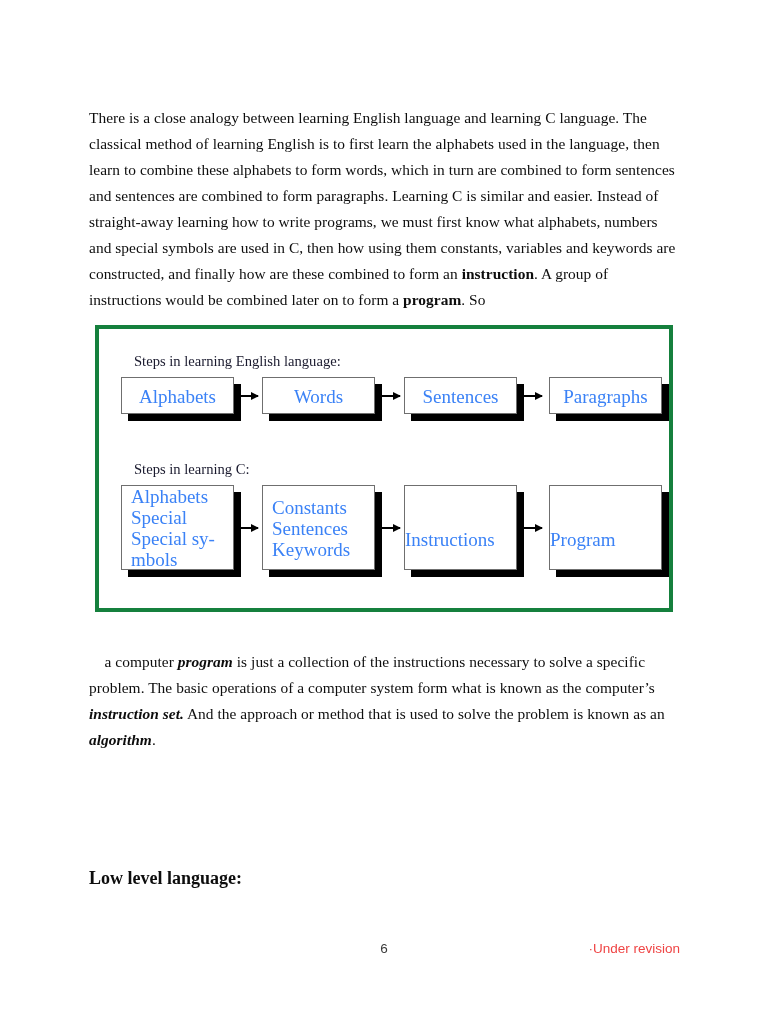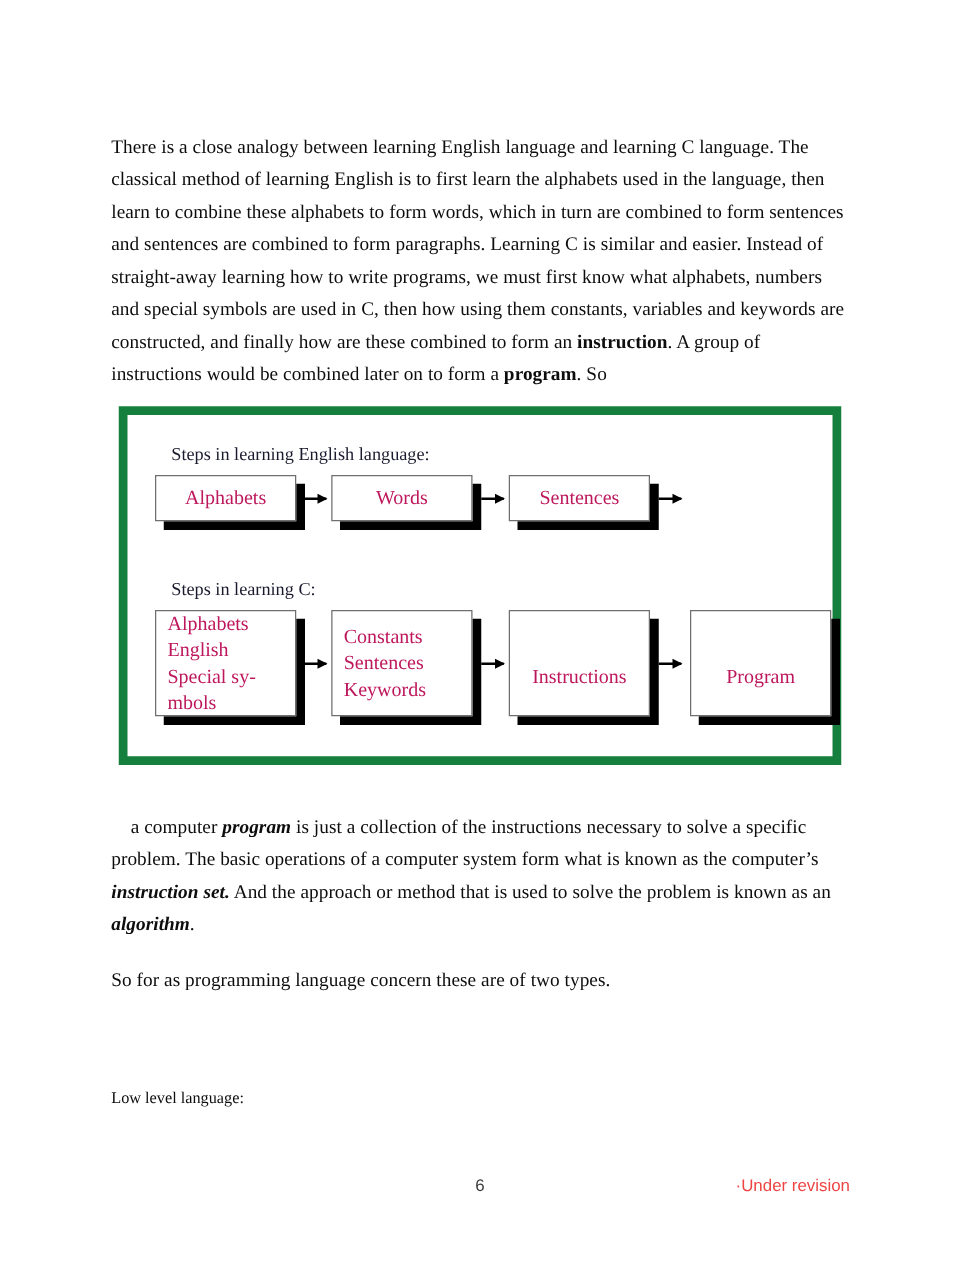--- a/index.html
+++ b/index.html
@@ -45,77 +45,77 @@
     left: 117px;
     font-size: 15.4px;
     line-height: 26px;
   }
   #list-item-1 { top: 793px; }
   #list-item-2 { top: 829px; }
 
   .heading-bold {
     position: absolute;
     left: 89px;
-    font-size: 13px;
+    font-size: 18px;
     line-height: 26px;
-    font-weight: normal;
+    font-weight: bold;
   }
   #heading-low-level { top: 865px; }
 
   
   #figure {
     position: absolute;
     left: 95px;
     top: 325px;
     width: 578px;
     height: 287px;
-    border: 7px solid #15803d;
+    border: 4px solid #15803d;
     box-sizing: border-box;
     background: #ffffff;
   }
 
   .fig-label {
     position: absolute;
     font-size: 14.6px;
     color: #1a1a2e;
     white-space: nowrap;
   }
   #label-english { left: 35px; top: 24px; }
   #label-c       { left: 35px; top: 132px; }
 
   
   .flowbox {
     position: absolute;
     box-sizing: border-box;
     background: #ffffff;
     border: 1px solid #6f6f6f;
     box-shadow: 7px 7px 0 0 #000000;
-    font-size: 16px;
-    color: #be185d;
+    font-size: 19px;
+    color: #3b82f6;
     line-height: 21px;
   }
   .flowbox .bx-text {
     position: absolute;
     left: 0; right: 0;
   }
   .flowbox.center .bx-text {
     top: 50%;
     transform: translateY(-50%);
     text-align: center;
   }
   .flowbox.leftlines .bx-text {
     top: 50%;
     transform: translateY(-50%);
     text-align: left;
     padding-left: 9px;
   }
   .flowbox.lowcenter .bx-text {
     top: 64%;
     transform: translateY(-50%);
-    text-align: center;
+    text-align: left;
   }
 
   
   #box-alphabets  { left: 22px;  top: 48px;  width: 113px; height: 37px; }
   #box-words      { left: 163px; top: 48px;  width: 113px; height: 37px; }
   #box-sentences  { left: 305px; top: 48px;  width: 113px; height: 37px; }
   #box-paragraphs { left: 450px; top: 48px;  width: 113px; height: 37px; }
 
   
   #box-alpha-digits { left: 22px;  top: 156px; width: 113px; height: 85px; }
@@ -185,27 +185,30 @@
     <div class="flowbox center" id="box-words">
       <div class="bx-text">Words</div>
     </div>
     <div class="arrow" id="arrow-2"></div>
 
     <div class="flowbox center" id="box-sentences">
       <div class="bx-text">Sentences</div>
     </div>
     <div class="arrow" id="arrow-3"></div>
 
+    <div class="flowbox center" id="box-paragraphs">
+      <div class="bx-text">Paragraphs</div>
+    </div>
 
     <div class="fig-label" id="label-c">Steps in learning C:</div>
 
     <div class="flowbox leftlines" id="box-alpha-digits">
       <div class="bx-text">
         <div>Alphabets</div>
-        <div>English</div>
+        <div>Special</div>
         <div>Special sy-</div>
         <div>mbols</div>
       </div>
     </div>
     <div class="arrow" id="arrow-4"></div>
 
     <div class="flowbox leftlines" id="box-constants">
       <div class="bx-text">
         <div>Constants</div>
         <div>Sentences</div>
@@ -220,21 +223,20 @@
     <div class="arrow" id="arrow-6"></div>
 
     <div class="flowbox lowcenter" id="box-program">
       <div class="bx-text">Program</div>
     </div>
 
   </div>
 
   <p class="para" id="para-after">&nbsp;&nbsp;&nbsp;&nbsp;<span>a computer </span><span class="bi">program</span><span> is just a collection of the instructions necessary to solve a specific problem. The basic operations of a computer system form what is known as the computer’s </span><span class="bi">instruction set.</span><span> And the approach or method that is used to solve the problem is known as an </span><span class="bi">algorithm</span><span>.</span></p>
 
-  <p class="para" id="para-types">So for as programming language concern these are of two types.</p>
 
 
   <div class="heading-bold" id="heading-low-level">Low level language:</div>
 
   <div id="footer-page-number">6</div>
   <div id="footer-note">·Under revision</div>
 
 </div>
 
 </body></html>

